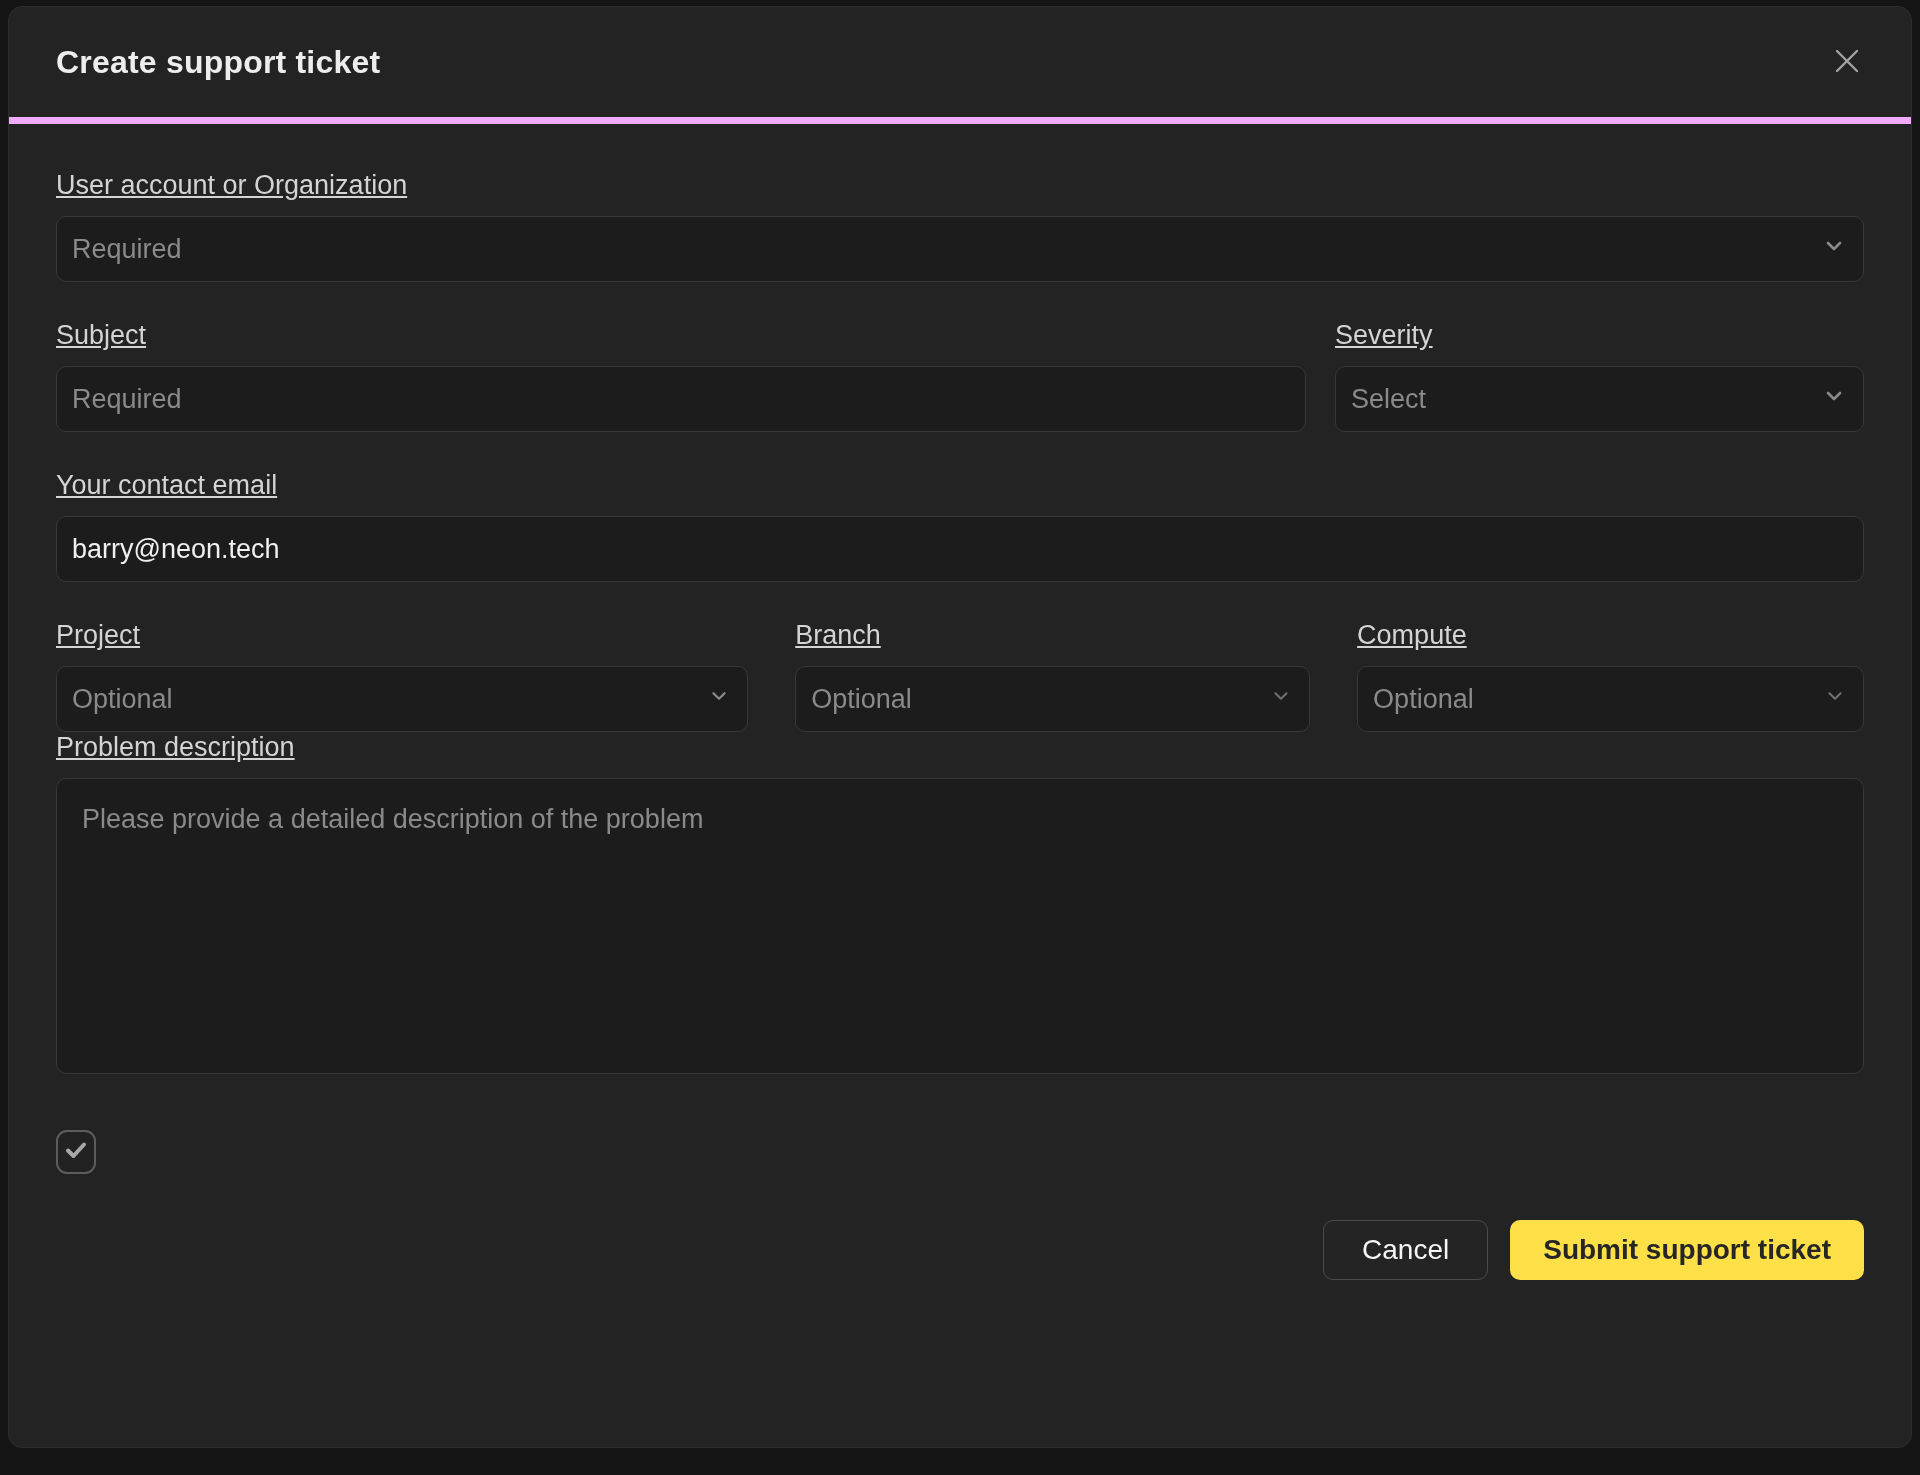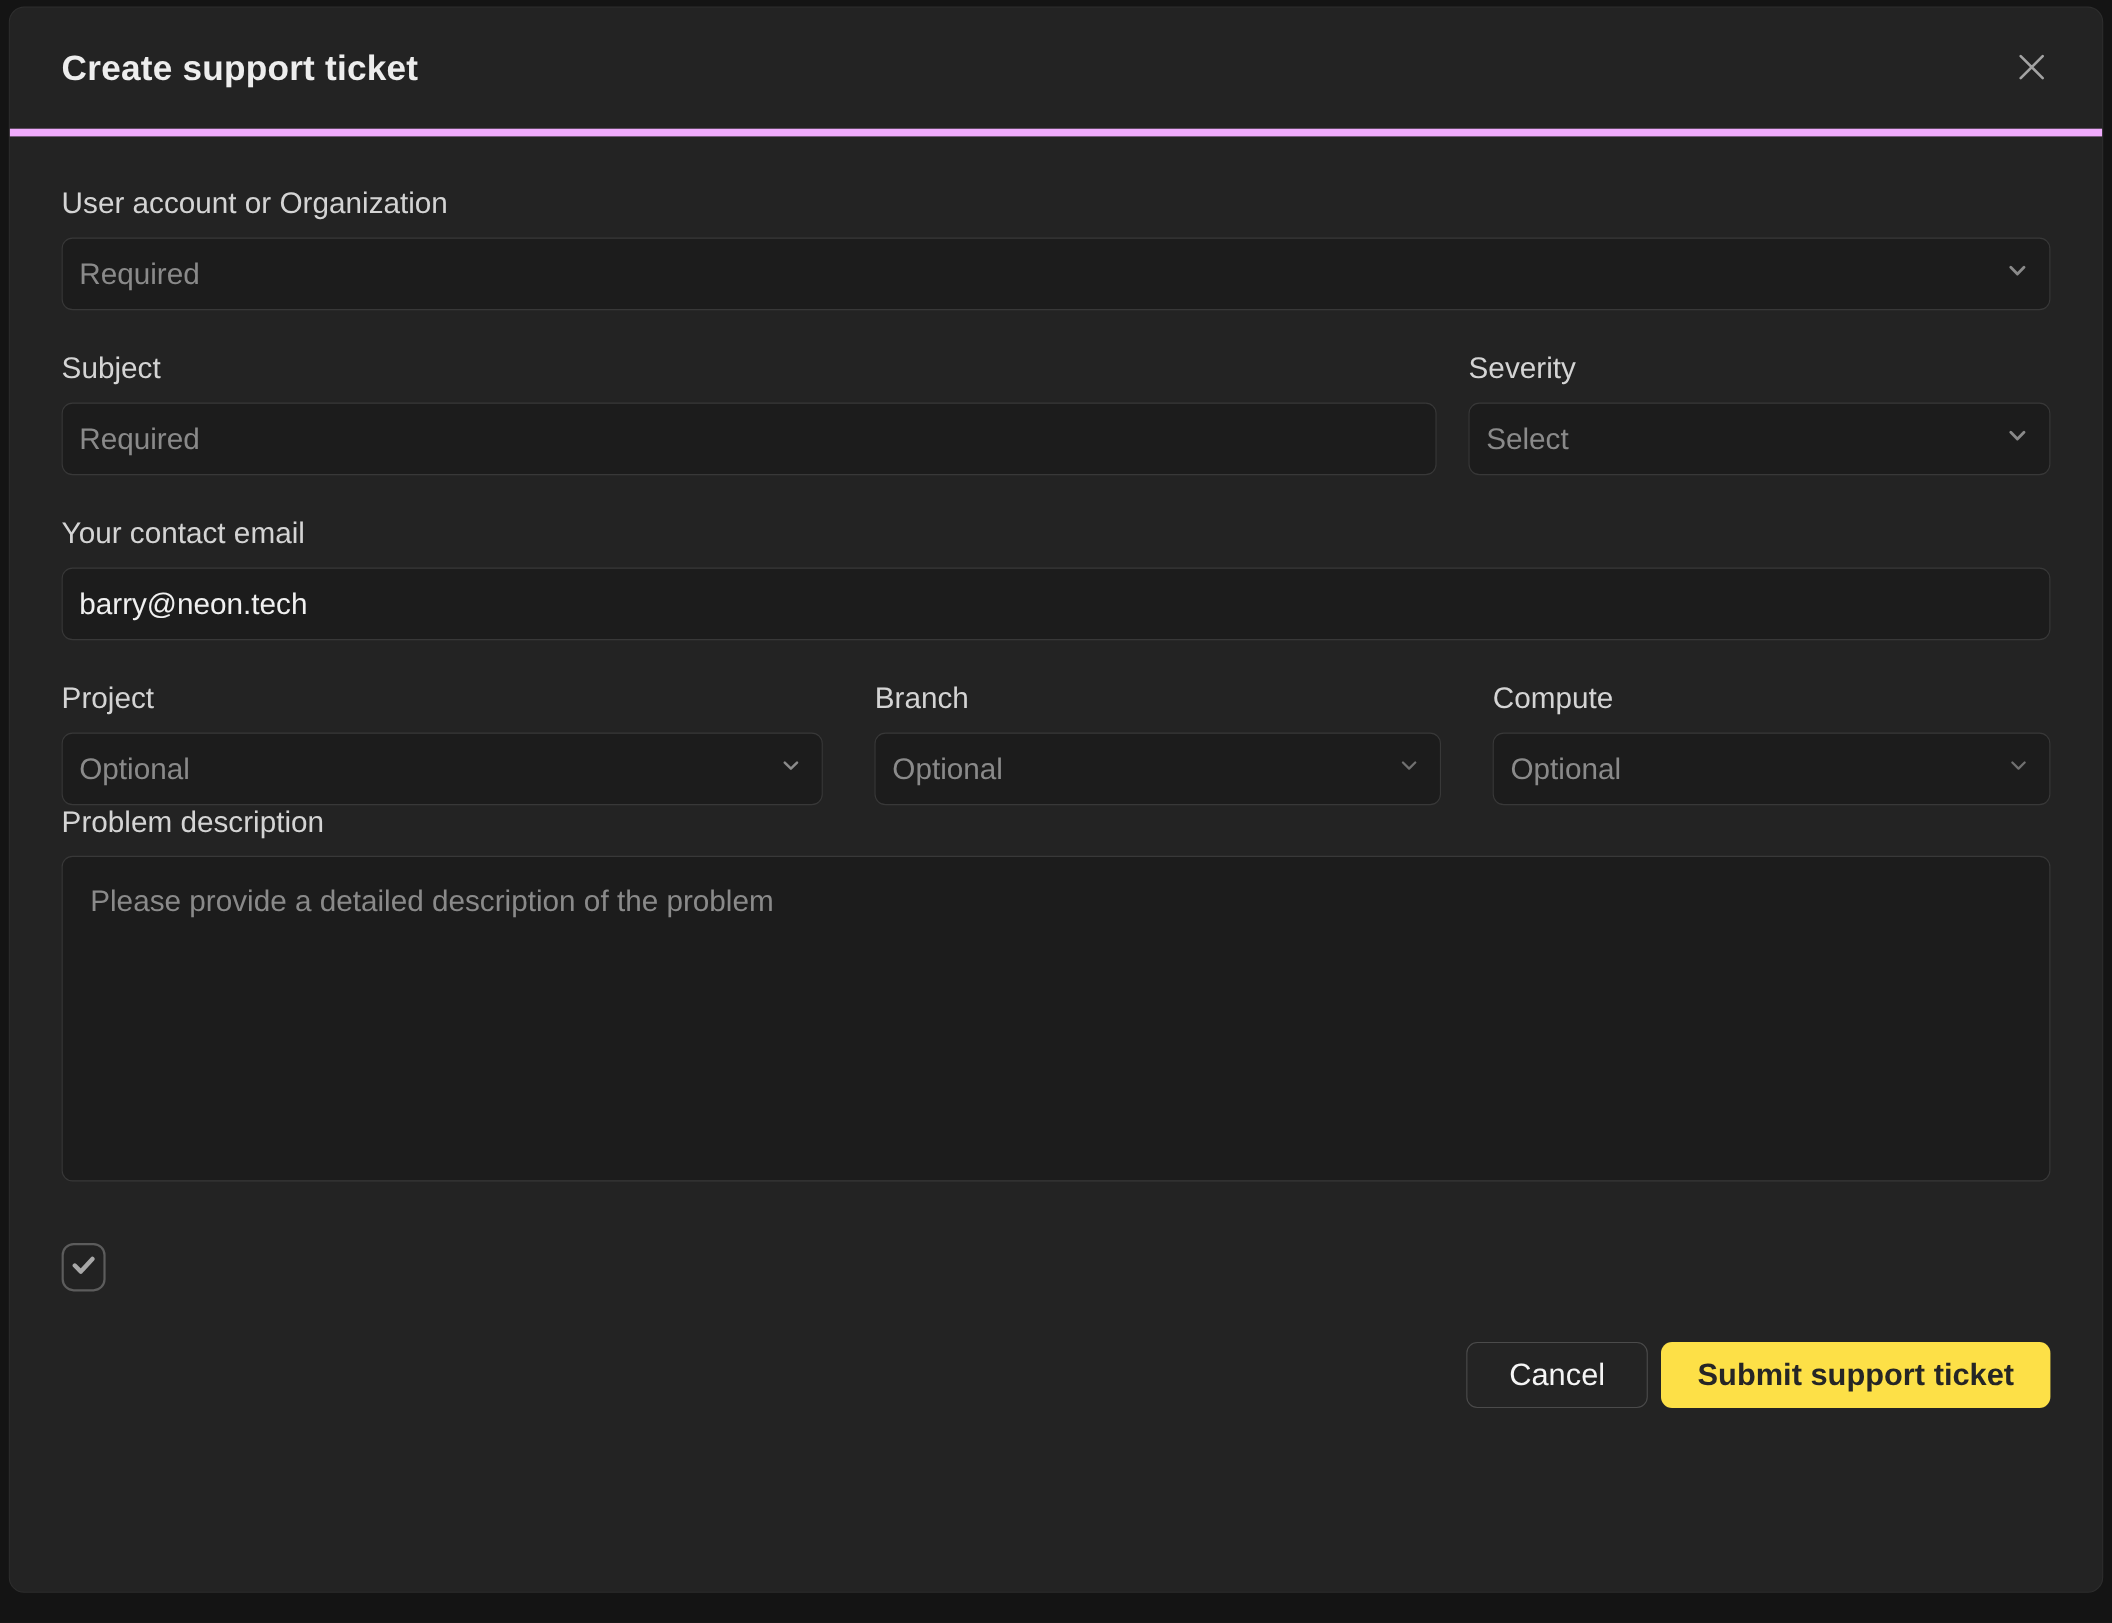--- a/index.html
+++ b/index.html
@@ -41,20 +41,21 @@
     flex: 1;
     padding: 46px 47px 0 47px;
   }
   .form-group { margin-bottom: 38px; }
   .form-label {
     display: block;
     font-size: 27px;
     font-weight: 400;
     color: #d4d4d4;
     margin-bottom: 15px;
+    text-decoration: underline;
   }
   .field {
     width: 100%;
     height: 66px;
     background: #1c1c1c;
     border: 1px solid #383838;
     border-radius: 10px;
     display: flex;
     align-items: center;
     padding: 0 15px;
@@ -104,21 +105,21 @@
   .consent-label {
     font-size: 28px;
     font-weight: 600;
     color: #909090;
     letter-spacing: 0.2px;
   }
   .actions-row {
     display: flex;
     justify-content: flex-end;
     align-items: center;
-    gap: 12px;
+    gap: 22px;
     margin-top: 46px;
   }
   .btn {
     height: 60px;
     border-radius: 10px;
     font-size: 28px;
     font-family: "Liberation Sans", "DejaVu Sans", sans-serif;
     cursor: pointer;
     display: flex; align-items: center; justify-content: center;
   }

